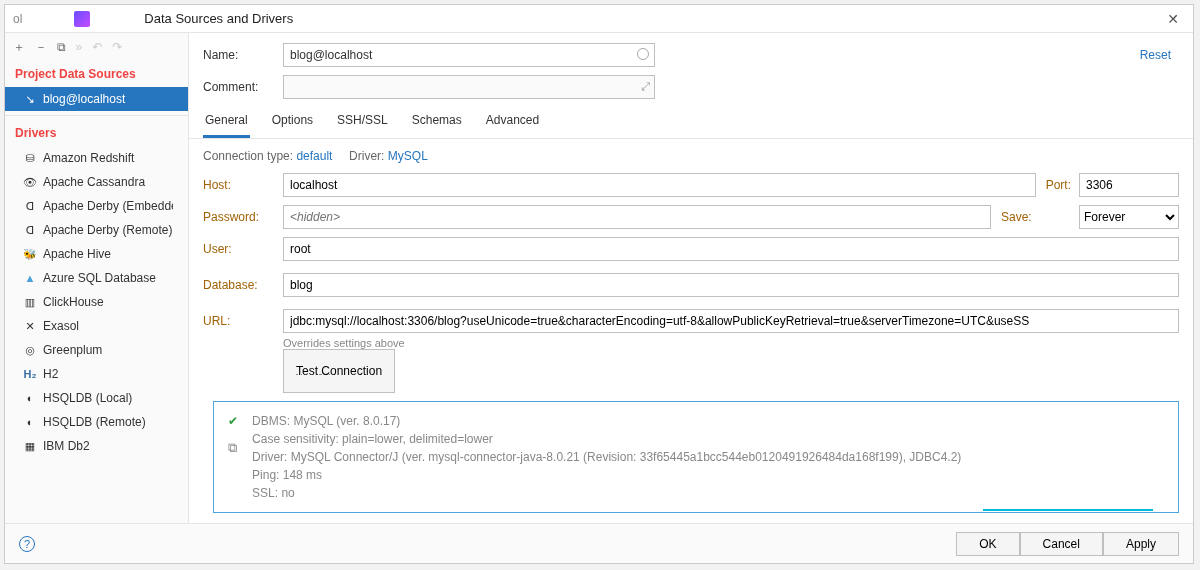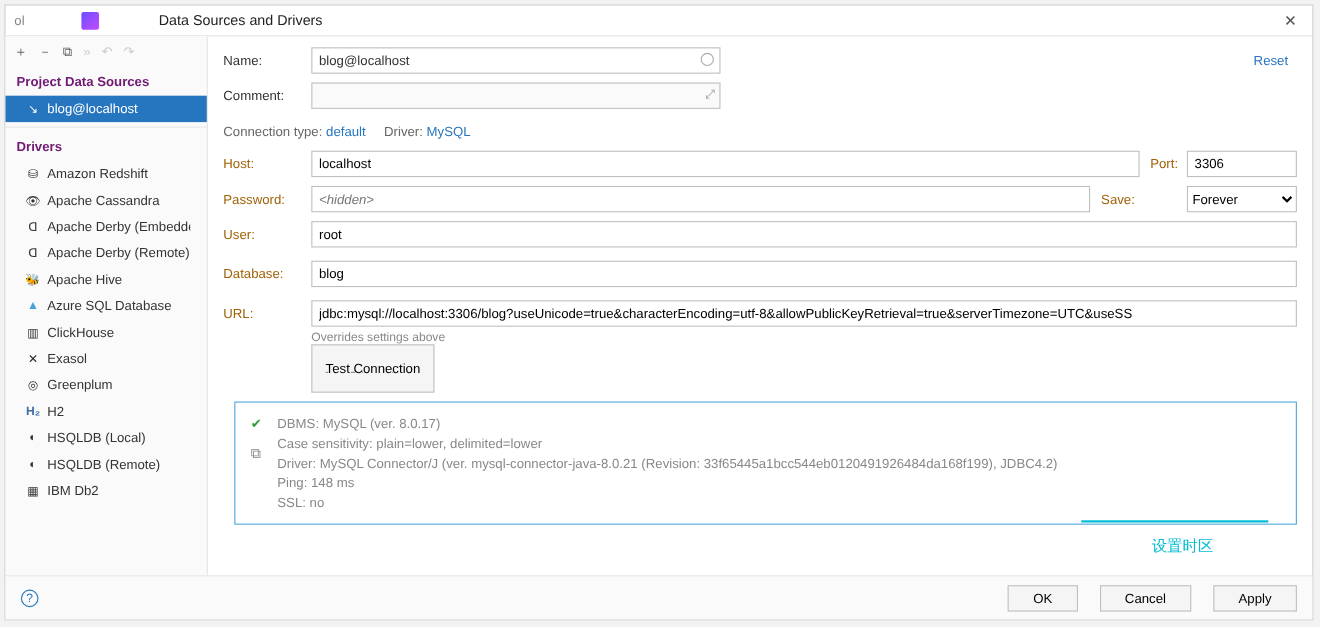--- a/index.html
+++ b/index.html
@@ -6,21 +6,21 @@
 body { width: 1200px; height: 570px; background: #f2f2f2; overflow: hidden; }
 .dialog { width: 1190px; height: 560px; background: #fff; border: 1px solid #ccc; position: relative; margin: 4px; }
 .title-bar { height: 28px; display: flex; align-items: center; padding: 0 8px; border-bottom: 1px solid #e5e5e5; gap: 48px; }
 .title-bar .app-icon { width: 16px; height: 16px; margin-right: 6px; background: linear-gradient(135deg,#6a4cff,#c44dff); border-radius: 2px; }
 .title-bar .title { flex: 1; color: #222; font-size: 13px; }
 .title-bar .close { color: #555; font-size: 14px; cursor: pointer; padding: 0 6px; }
 .body { display: flex; height: 492px; }
 .sidebar { width: 184px; border-right: 1px solid #e5e5e5; background: #fafafa; display: flex; flex-direction: column; }
 .sb-toolbar { height: 28px; display: flex; align-items: center; gap: 10px; padding: 0 8px; color: #666; }
 .sb-toolbar span { cursor: pointer; }
-.sb-header { padding: 6px 10px; font-weight: bold; color: #701a75; font-size: 12px; }
+.sb-header { padding: 6px 10px; font-weight: bold; color: #ef4444; font-size: 12px; }
 .sb-item { padding: 5px 10px 5px 18px; display: flex; align-items: center; gap: 6px; cursor: pointer; color: #333; }
 .sb-item.sel { background: #2675bf; color: #fff; }
 .sb-item .icon { width: 14px; height: 14px; display: inline-flex; align-items: center; justify-content: center; font-size: 11px; }
 .sb-divider { border-top: 1px solid #e5e5e5; margin: 4px 0; }
 .drivers { flex: 1; overflow: hidden; }
 .main { flex: 1; display: flex; flex-direction: column; }
 .row { display: flex; align-items: center; padding: 4px 14px; gap: 10px; }
 .row label { width: 70px; color: #333; }
 .row input[type=text], .row input[type=password] { border: 1px solid #bfbfbf; height: 24px; padding: 0 6px; background: #fff; color: #333; }
 .reset { color: #2675bf; margin-left: auto; cursor: pointer; padding-right: 8px; }
@@ -43,21 +43,21 @@
 .hint { font-size: 11px; color: #888; margin-left: 80px; margin-top: -4px; margin-bottom: 0; }
 .test-btn { margin-left: 80px; border: 1px solid #bfbfbf; background: #f5f5f5; padding: 14px 12px; cursor: pointer; text-decoration: underline; text-decoration-color: #888; text-underline-offset: -1px; }
 .result-box { margin: 8px 0 0 10px; border: 1px solid #4da6d9; padding: 10px 14px; display: flex; gap: 14px; color: #888; line-height: 1.5; }
 .result-box .icons { display: flex; flex-direction: column; gap: 8px; color: #2e9c3a; }
 .result-box .copy { color: #888; font-size: 13px; }
 .annotation1 { position: absolute; top: 385px; right: 90px; color: #00bcd4; font-size: 14px; }
 .annotation1-line { position: absolute; top: 370px; right: 40px; width: 170px; height: 2px; background: #00bcd4; }
 .annotation2 { position: absolute; bottom: 22px; left: 460px; color: #00bcd4; font-size: 14px; }
 .footer { position: absolute; bottom: 0; left: 0; right: 0; height: 40px; display: flex; align-items: center; padding: 0 14px; border-top: 1px solid #e5e5e5; background: #fafafa; }
 .footer .help { width: 16px; height: 16px; border-radius: 50%; border: 1.5px solid #2675bf; color: #2675bf; display: flex; align-items: center; justify-content: center; font-size: 11px; cursor: pointer; }
-.footer .btns { margin-left: auto; display: flex; gap: 20px; }
+.footer .btns { margin-left: auto; display: flex; gap: 0; }
 .footer button { border: 1px solid #bfbfbf; background: #f5f5f5; padding: 4px 22px; cursor: pointer; }
 .name-input { width: 372px; position: relative; }
 .name-input .dot { position: absolute; right: 6px; top: 5px; width: 12px; height: 12px; border: 1px solid #aaa; border-radius: 50%; }
 </style>
 </head>
 <body>
 
 <div class="dialog">
   <div class="title-bar">
     <span style="color:#888;margin-right:4px">ol</span>
@@ -148,20 +148,27 @@
         </div>
         <a class="reset">Reset</a>
       </div>
       <div class="row">
         <label>Comment:</label>
         <div class="comment-box">
           <span class="expand">⤢</span>
         </div>
       </div>
 
+      <div class="tabs">
+        <div class="tab active">General</div>
+        <div class="tab">Options</div>
+        <div class="tab">SSH/SSL</div>
+        <div class="tab">Schemas</div>
+        <div class="tab">Advanced</div>
+      </div>
 
       <div class="content" style="position:relative">
         <div class="conn-type">
           <span>Connection type:</span>
           <a href="#">default</a>
           &nbsp;&nbsp;&nbsp;
           <span>Driver:</span>
           <a href="#">MySQL</a>
         </div>
 

